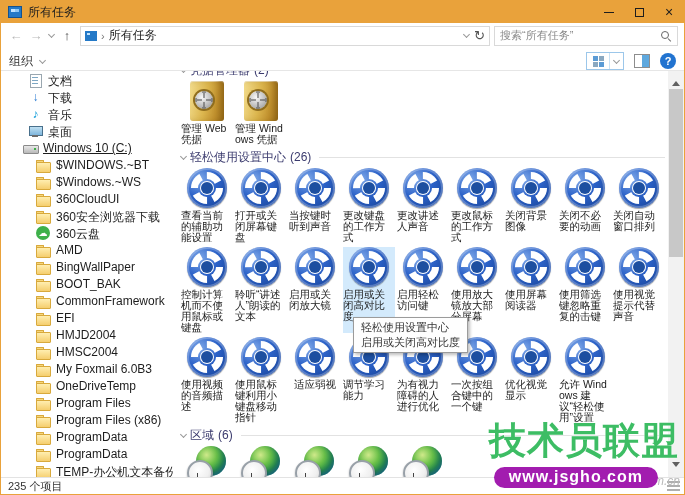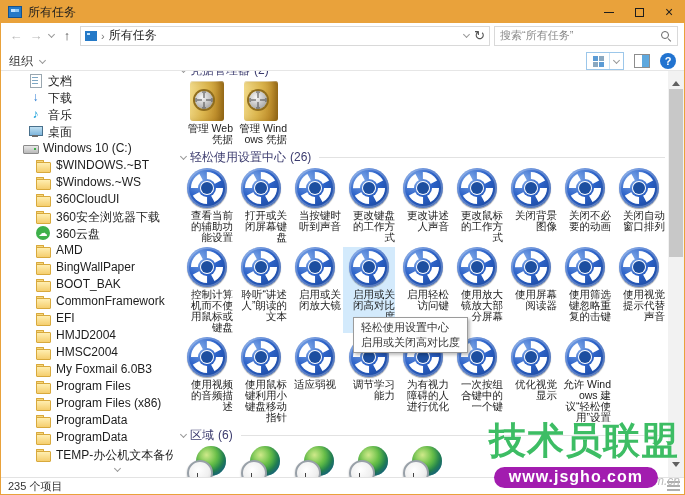--- a/index.html
+++ b/index.html
@@ -55,21 +55,21 @@
   .preview-btn { width:16px; height:14px; border:1px solid #8d8d8d; background:linear-gradient(to right,#fff 0 50%,#5ea8de 50% 100%); }
   .help-btn { width:16px; height:16px; border-radius:50%; background:#2173d0; color:#fff; font-size:11px; font-weight:bold;
               display:flex; align-items:center; justify-content:center; }
 
   
   .app-body { flex:1; display:flex; min-height:0; position:relative; }
 
   
   .sidebar { width:172px; flex:none; padding-top:2px; overflow:hidden; position:relative; }
   .nav-item { height:17px; display:flex; align-items:flex-start; font-size:12px; color:#1d1d1d; white-space:nowrap; }
-  .nav-item.lvl1 { padding-left:22px; } .nav-item.lvl2 { padding-left:27px; } .nav-item.lvl3 { padding-left:35px; }
+  .nav-item.lvl1 { padding-left:22px;text-decoration:underline; } .nav-item.lvl2 { padding-left:27px; } .nav-item.lvl3 { padding-left:35px; }
   .nav-icon { width:15px; height:14px; position:relative; margin-right:5px; flex:none; font-size:12px; line-height:14px; text-align:center; }
   .nav-icon[data-icon="folder"]::before { content:""; position:absolute; left:0; top:2px; width:6px; height:3px;
       background:#f7d77c; border:1px solid #d8a93c; border-bottom:none; border-radius:1px 1px 0 0; }
   .nav-icon[data-icon="folder"]::after { content:""; position:absolute; left:0; top:4px; width:13px; height:9px;
       background:linear-gradient(#ffeeb0,#f5ce6e); border:1px solid #d8a93c; border-radius:1px; }
   .nav-icon[data-icon="doc"]::before { content:""; position:absolute; left:2px; top:1px; width:10px; height:12px;
       background:#fff; border:1px solid #9aa7b0; }
   .nav-icon[data-icon="doc"]::after { content:""; position:absolute; left:4px; top:4px; width:6px; height:7px;
       background:repeating-linear-gradient(#7da7c4 0 1px,transparent 1px 3px); }
   .nav-icon[data-icon="download"]::before { content:"↓"; color:#2b7cd3; font-weight:bold; }
@@ -89,21 +89,21 @@
   .main { flex:1; position:relative; min-width:0; }
   .content { position:absolute; left:4px; right:17px; top:0; bottom:0; overflow:hidden; }
   .sec-head { display:flex; align-items:center; margin:3px 2px 2px 2px; height:14px; }
   .section.clipped .sec-head { margin-top:-8px; }
   .sec-title { font-size:12px; color:#3b3b6e; margin-left:2px; }
   .sec-count { font-size:12px; color:#3b3b6e; margin-left:4px; }
   .sec-line { flex:1; height:1px; background:#e2e2e2; margin-left:8px; }
   .grid { display:flex; flex-wrap:wrap; padding-left:4px; }
   .tile { width:52px; margin:2px 2px 2px 0; display:flex; flex-direction:column; align-items:center; }
   .tile.selected { background:#d3eafc; }
-  .tile-label { font-size:10.5px; line-height:11px; color:#1b1b1b; text-align:right; word-break:break-all; margin-top:2px; }
+  .tile-label { font-size:10.5px; line-height:11px; color:#1b1b1b; text-align:left; word-break:break-all; margin-top:2px; }
   .tile-icon { width:40px; height:40px; position:relative; flex:none; }
   .tile-icon i { display:none; }
 
   
   [data-icon="ease"] .tile-icon { border-radius:50%;
       background:radial-gradient(circle at 32% 28%, #7da7e8 0%, #2c62c8 45%, #153e8e 100%);
       box-shadow:inset 0 0 0 2px rgba(255,255,255,.25), 0 1px 1px rgba(0,0,0,.35); }
   [data-icon="ease"] .tile-icon::before { content:""; position:absolute; inset:4px; border-radius:50%; border:7px dashed #fff; }
   [data-icon="ease"] .tile-icon::after { content:""; position:absolute; inset:14px; border-radius:50%; background:#1d4fa0;
       box-shadow:0 0 0 1px #fff; }
@@ -282,20 +282,24 @@
         <div class="nav-item lvl3">
           <span class="nav-icon" data-icon="folder"></span>
           <span class="nav-label">HMSC2004</span>
         </div>
         <div class="nav-item lvl3">
           <span class="nav-icon" data-icon="folder"></span>
           <span class="nav-label">My Foxmail 6.0B3</span>
         </div>
         <div class="nav-item lvl3">
           <span class="nav-icon" data-icon="folder"></span>
+          <span class="nav-label">OneDriveTemp</span>
+        </div>
+        <div class="nav-item lvl3">
+          <span class="nav-icon" data-icon="folder"></span>
           <span class="nav-label">Program Files</span>
         </div>
         <div class="nav-item lvl3">
           <span class="nav-icon" data-icon="folder"></span>
           <span class="nav-label">Program Files (x86)</span>
         </div>
         <div class="nav-item lvl3">
           <span class="nav-icon" data-icon="folder"></span>
           <span class="nav-label">ProgramData</span>
         </div>

